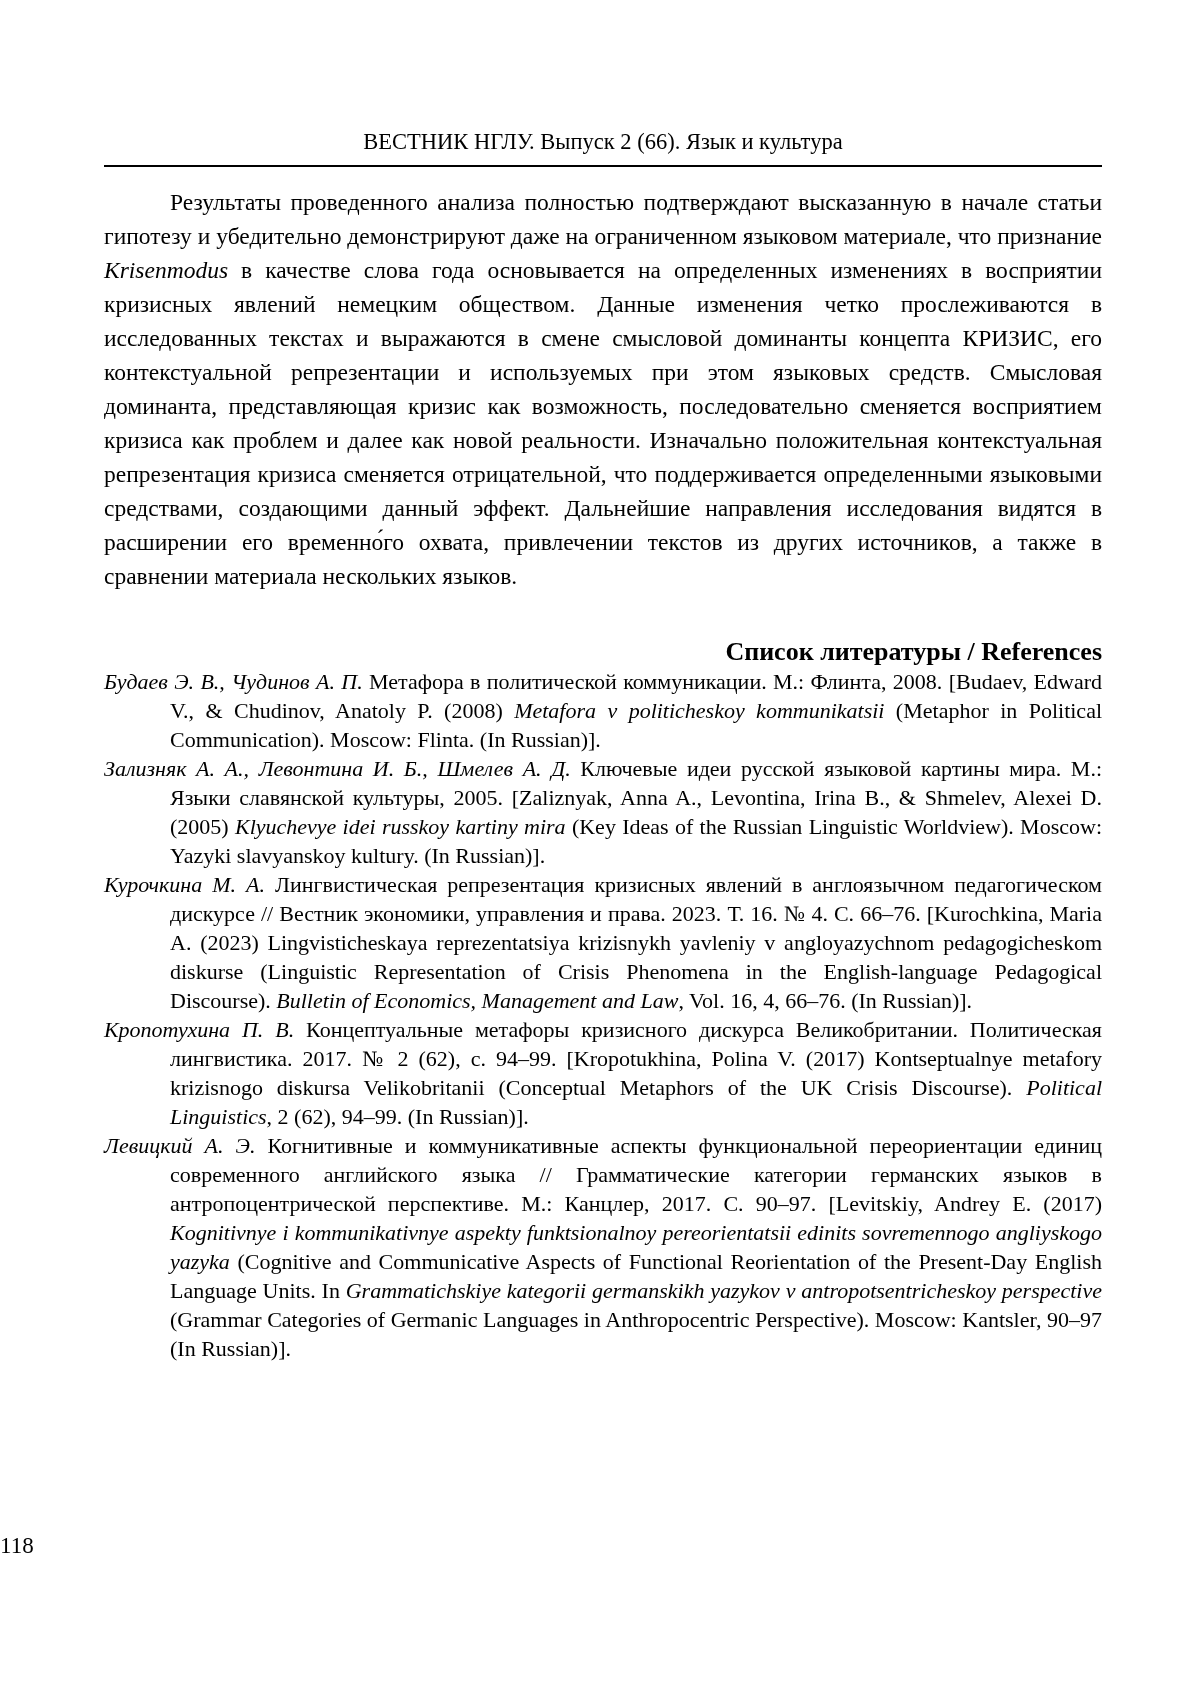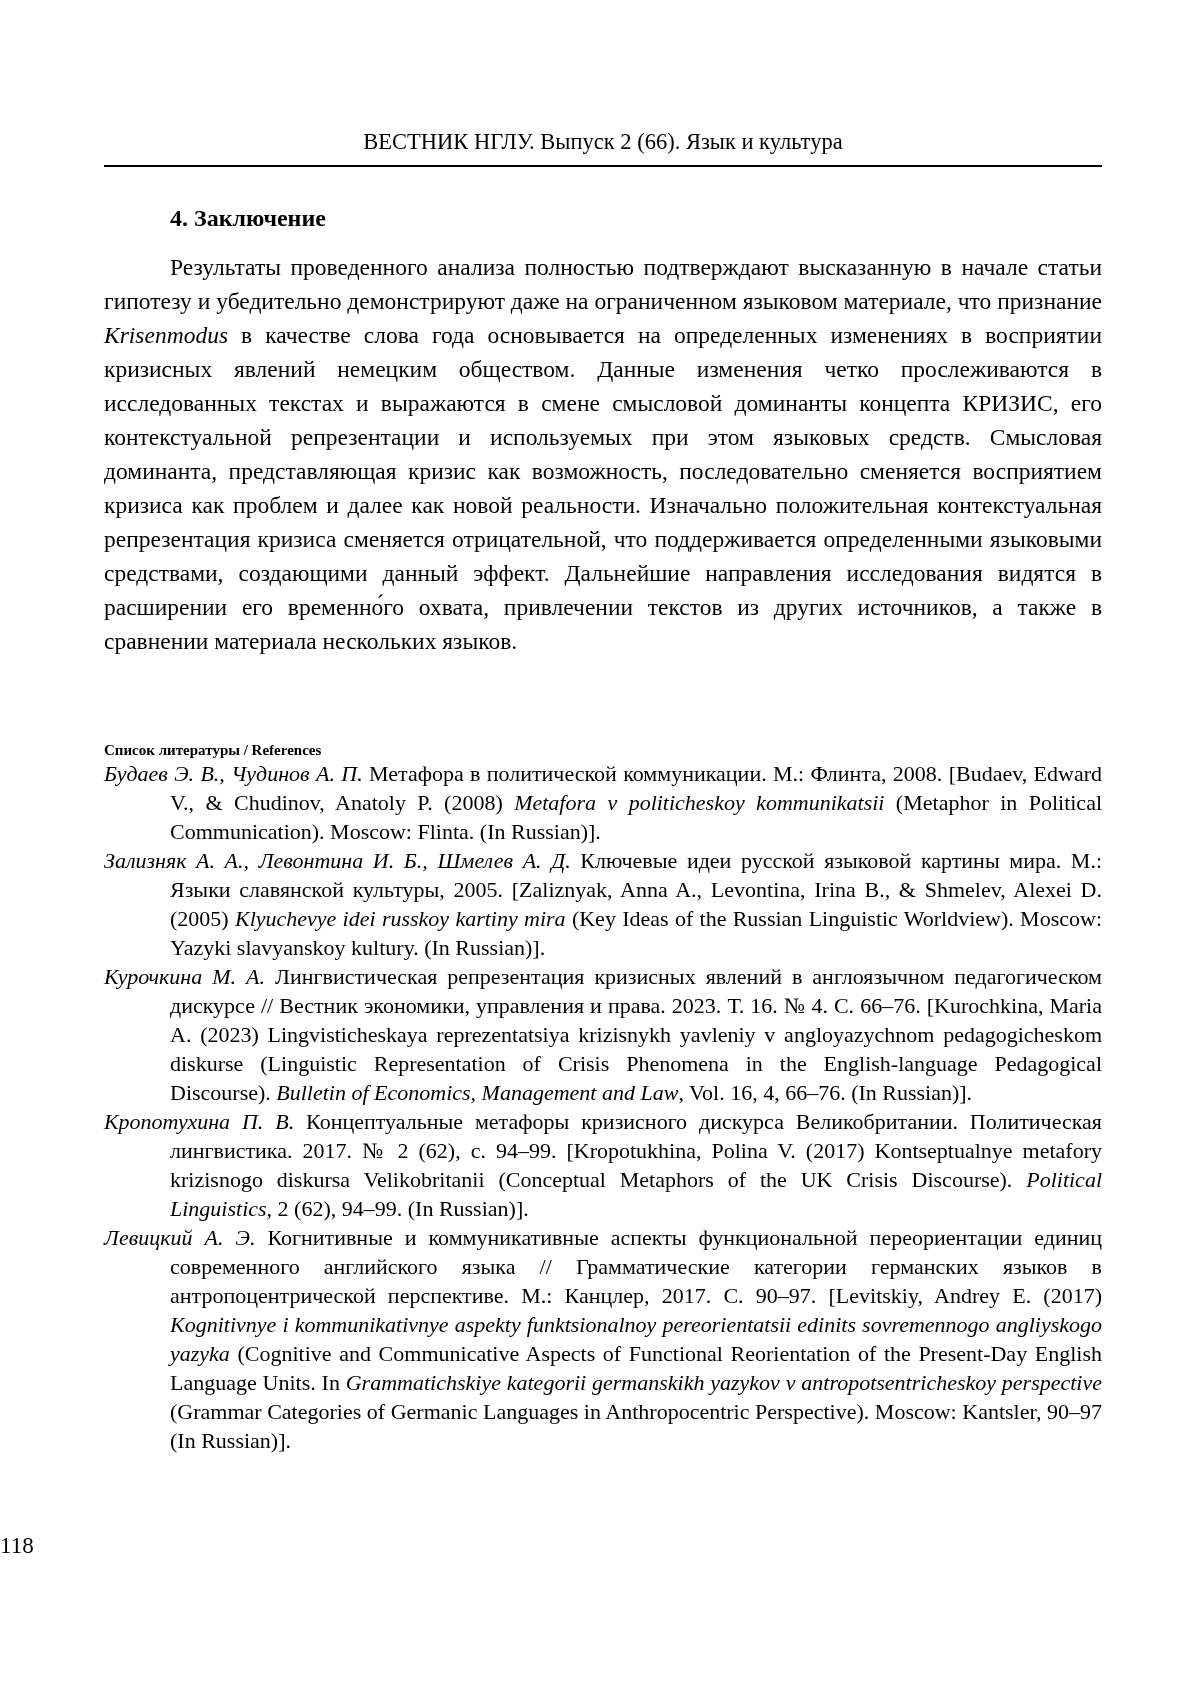--- a/index.html
+++ b/index.html
@@ -38,23 +38,23 @@
   }
   .conclusion-paragraph {
     margin-top: 18px;
     font-size: 23.5px;
     line-height: 34px;
     text-align: justify;
     text-indent: 66px;
     hyphens: auto;
   }
   .references-heading {
-    margin-top: 84px;
-    text-align: left;
-    font-size: 15px;
+    margin-top: 44px;
+    text-align: right;
+    font-size: 26px;
     font-weight: bold;
   }
   .references-list {
   }
   .reference-item {
     font-size: 22px;
     line-height: 29px;
     text-align: justify;
     padding-left: 66px;   
     text-indent: -66px;
@@ -77,21 +77,20 @@
   }
 </style>
 </head>
 <body>
 
 <div class="page">
   <div class="content">
 
     <div class="journal-header">ВЕСТНИК НГЛУ. Выпуск 2 (66). Язык и культура</div>
 
-    <div class="conclusion-heading">4. Заключение</div>
 
     <div class="conclusion-paragraph"><span>Результаты проведенного анализа полностью подтверждают высказанную в начале статьи гипотезу и убедительно демонстрируют даже на ограниченном языковом материале, что признание </span><em>Krisenmodus</em><span> в качестве слова года основывается на определенных изменениях в восприятии кризисных явлений немецким обществом. Данные изменения четко прослеживаются в исследованных текстах и выражаются в смене смысловой доминанты концепта КРИЗИС, его контекстуальной репрезентации и используемых при этом языковых средств. Смысловая доминанта, представляющая кризис как возможность, последовательно сменяется восприятием кризиса как проблем и далее как новой реальности. Изначально положительная контекстуальная репрезентация кризиса сменяется отрицательной, что поддерживается определенными языковыми средствами, создающими данный эффект. Дальнейшие направления исследования видятся в расширении его временно́го охвата, привлечении текстов из других источников, а также в сравнении материала нескольких языков.</span></div>
 
     <div class="references-heading">Список литературы / References</div>
 
     <div class="references-list">
       <p class="reference-item"><em>Будаев Э. В., Чудинов А. П.</em><span> Метафора в политической коммуникации. М.: Флинта, 2008. [Budaev, Edward V., &amp; Chudinov, Anatoly P. (2008) </span><em>Metafora v politicheskoy kommunikatsii</em><span> (Metaphor in Political Communication). Moscow: Flinta. (In Russian)].</span></p>
       <p class="reference-item"><em>Зализняк А. А., Левонтина И. Б., Шмелев А. Д.</em><span> Ключевые идеи русской языковой картины мира. М.: Языки славянской культуры, 2005. [Zaliznyak, Anna A., Levontina, Irina B., &amp; Shmelev, Alexei D. (2005) </span><em>Klyuchevye idei russkoy kartiny mira</em><span> (Key Ideas of the Russian Linguistic Worldview). Moscow: Yazyki slavyanskoy kultury. (In Russian)].</span></p>
       <p class="reference-item"><em>Курочкина М. А.</em><span> Лингвистическая репрезентация кризисных явлений в англоязычном педагогическом дискурсе // Вестник экономики, управления и права. 2023. Т. 16. № 4. С. 66–76. [Kurochkina, Maria A. (2023) Lingvisticheskaya reprezentatsiya krizisnykh yavleniy v angloyazychnom pedagogicheskom diskurse (Linguistic Representation of Crisis Phenomena in the English-language Pedagogical Discourse). </span><em>Bulletin of Economics, Management and Law</em><span>, Vol. 16, 4, 66–76. (In Russian)].</span></p>
       <p class="reference-item"><em>Кропотухина П. В.</em><span> Концептуальные метафоры кризисного дискурса Великобритании. Политическая лингвистика. 2017. № 2 (62), с. 94–99. [Kropotukhina, Polina V. (2017) Kontseptualnye metafory krizisnogo diskursa Velikobritanii (Conceptual Metaphors of the UK Crisis Discourse). </span><em>Political Linguistics</em><span>, 2 (62), 94–99. (In Russian)].</span></p>

